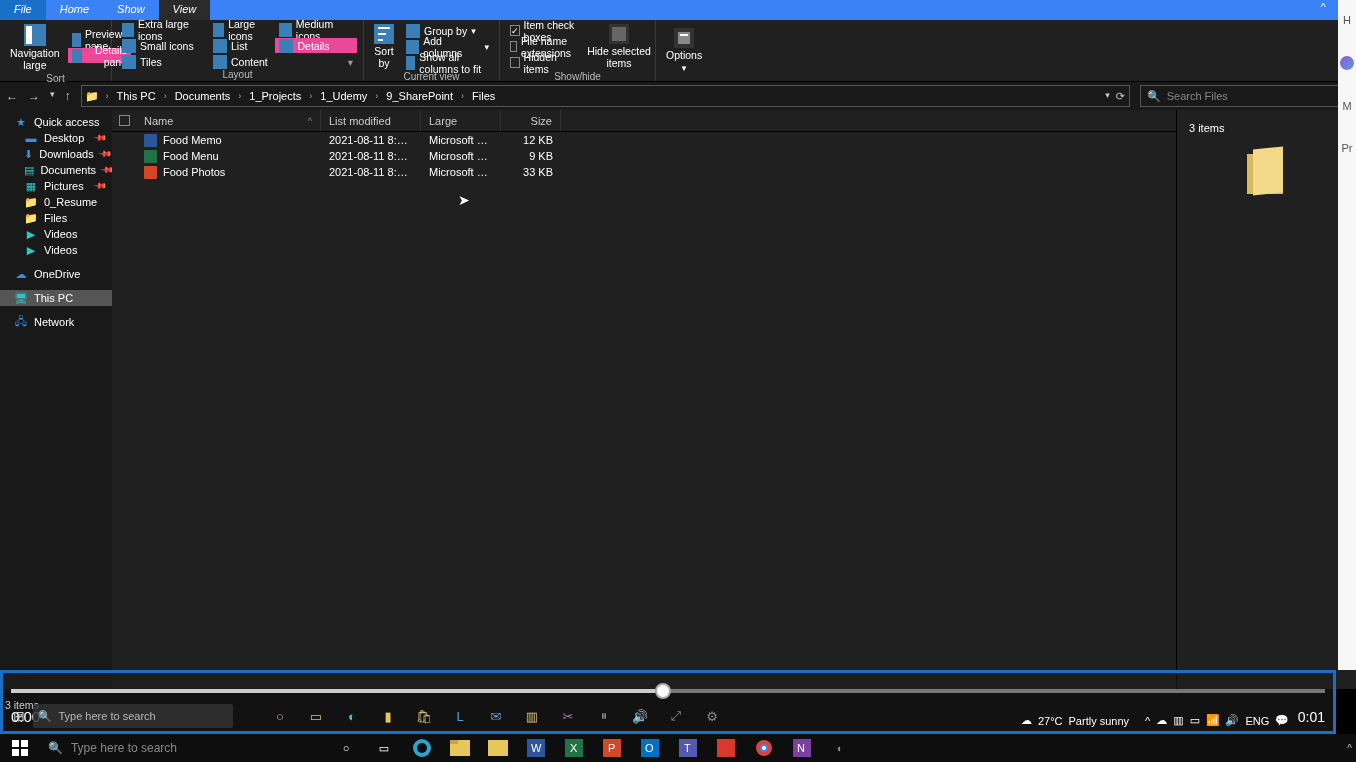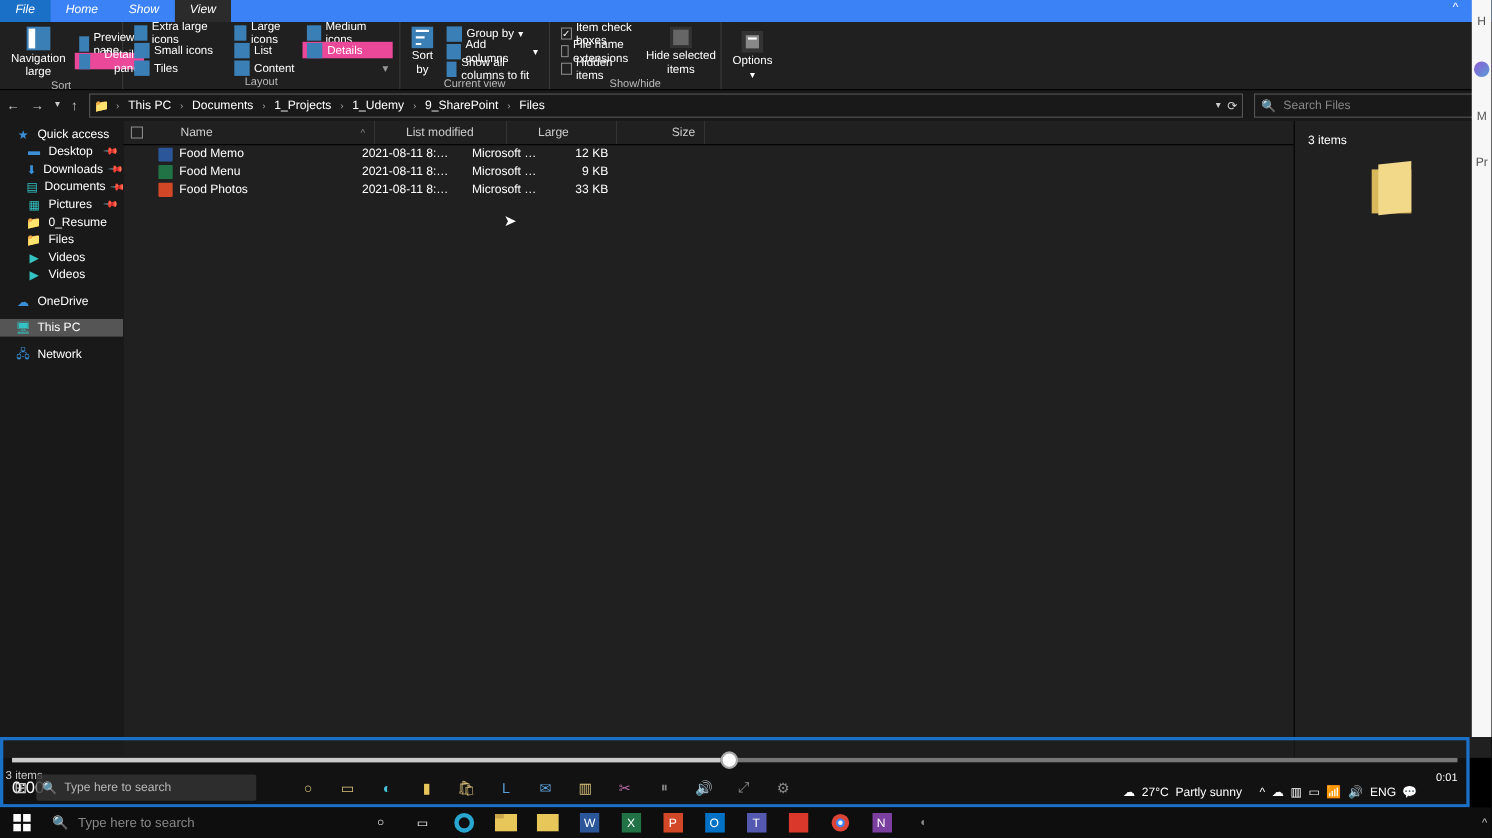--- a/index.html
+++ b/index.html
@@ -47,21 +47,21 @@
 .pin { margin-left:auto; color:#888; font-size:9px; transform:rotate(45deg);}
 .side-icon { width:14px;height:14px;display:inline-flex;align-items:center;justify-content:center;font-size:11px;}
 .ic-folder{color:#e7c75a;}
 .ic-blue{color:#3a8fd8;}
 .ic-cyan{color:#34c3c3;}
 .ic-net{color:#3a8fd8;}
 
 
 .files { flex:1; background:#202020; position:relative;}
 .cols { display:flex; height:22px; border-bottom:1px solid #000; color:#ccc; font-size:11px; align-items:center;}
-.col { padding:0 8px; border-right:1px solid #333; height:100%; display:flex;align-items:center;margin-left:20px;}
+.col { padding:0 8px; border-right:1px solid #333; height:100%; display:flex;align-items:center;}
 .col.name{width:185px;}
 .col.date{width:100px;}
 .col.type{width:80px;}
 .col.size{width:60px;text-align:right;justify-content:flex-end;}
 .row { display:flex; height:16px; color:#fff; font-size:11px; align-items:center;}
 .cell { padding:0 8px; overflow:hidden; white-space:nowrap; text-overflow:ellipsis;}
 .cell.name{width:185px;display:flex;align-items:center;gap:6px;}
 .cell.date{width:100px;}
 .cell.type{width:80px;}
 .cell.size{width:60px;text-align:right;}
@@ -82,21 +82,21 @@
 
 .right-strip{position:absolute;right:0;top:0;width:18px;height:670px;background:#f7f7f7;color:#555;font-size:11px;display:flex;flex-direction:column;align-items:center;padding-top:14px;gap:30px;}
 .avatar{width:14px;height:14px;border-radius:50%;background:linear-gradient(135deg,#8e5bd6,#5a9ed6);}
 
 
 .video-frame { position:absolute; left:0; top:670px; width:1336px; height:64px; border:3px solid #1a6fc6; background:rgba(30,30,30,0.6); }
 .seekbar { position:absolute; top:16px; left:8px; right:8px; height:4px; background:#777; }
 .seek-fill { height:100%; width:49%; background:#ccc; }
 .seek-thumb { position:absolute; left:49%; top:-6px; width:16px;height:16px;border-radius:50%;background:#fff;border:2px solid #aaa;}
 .vtime-l { position:absolute; left:8px; bottom:6px; color:#fff; font-size:15px;}
-.vtime-r { position:absolute; right:8px; bottom:18px; color:#fff; font-size:10px;}
+.vtime-r { position:absolute; right:8px; bottom:6px; color:#fff; font-size:14px;}
 .inner-tb { position:absolute; left:8px; right:8px; bottom:0; top:28px; display:flex;align-items:center;}
 .tb-items { display:flex; gap:18px; margin-left:260px;}
 .tb-ic { width:18px;height:18px;color:#d9c07a;display:flex;align-items:center;justify-content:center;font-size:13px;}
 .inner-start { display:flex;align-items:center;gap:8px;position:absolute;left:0;}
 .inner-search { width:200px;height:24px;background:rgba(50,50,50,0.85);border-radius:2px;display:flex;align-items:center;padding:0 6px;gap:6px;color:#b8b8b8;font-size:11px;}
 .inner-status{position:absolute;left:2px;top:26px;color:#ccc;font-size:10.5px;}
 .inner-weather{position:absolute;right:36px;bottom:4px;color:#fff;font-size:11px;display:flex;align-items:center;gap:6px;}
 
 
 .taskbar { position:absolute; left:0; bottom:0; width:1356px; height:28px; background:#0e0e0e; display:flex;align-items:center;}

